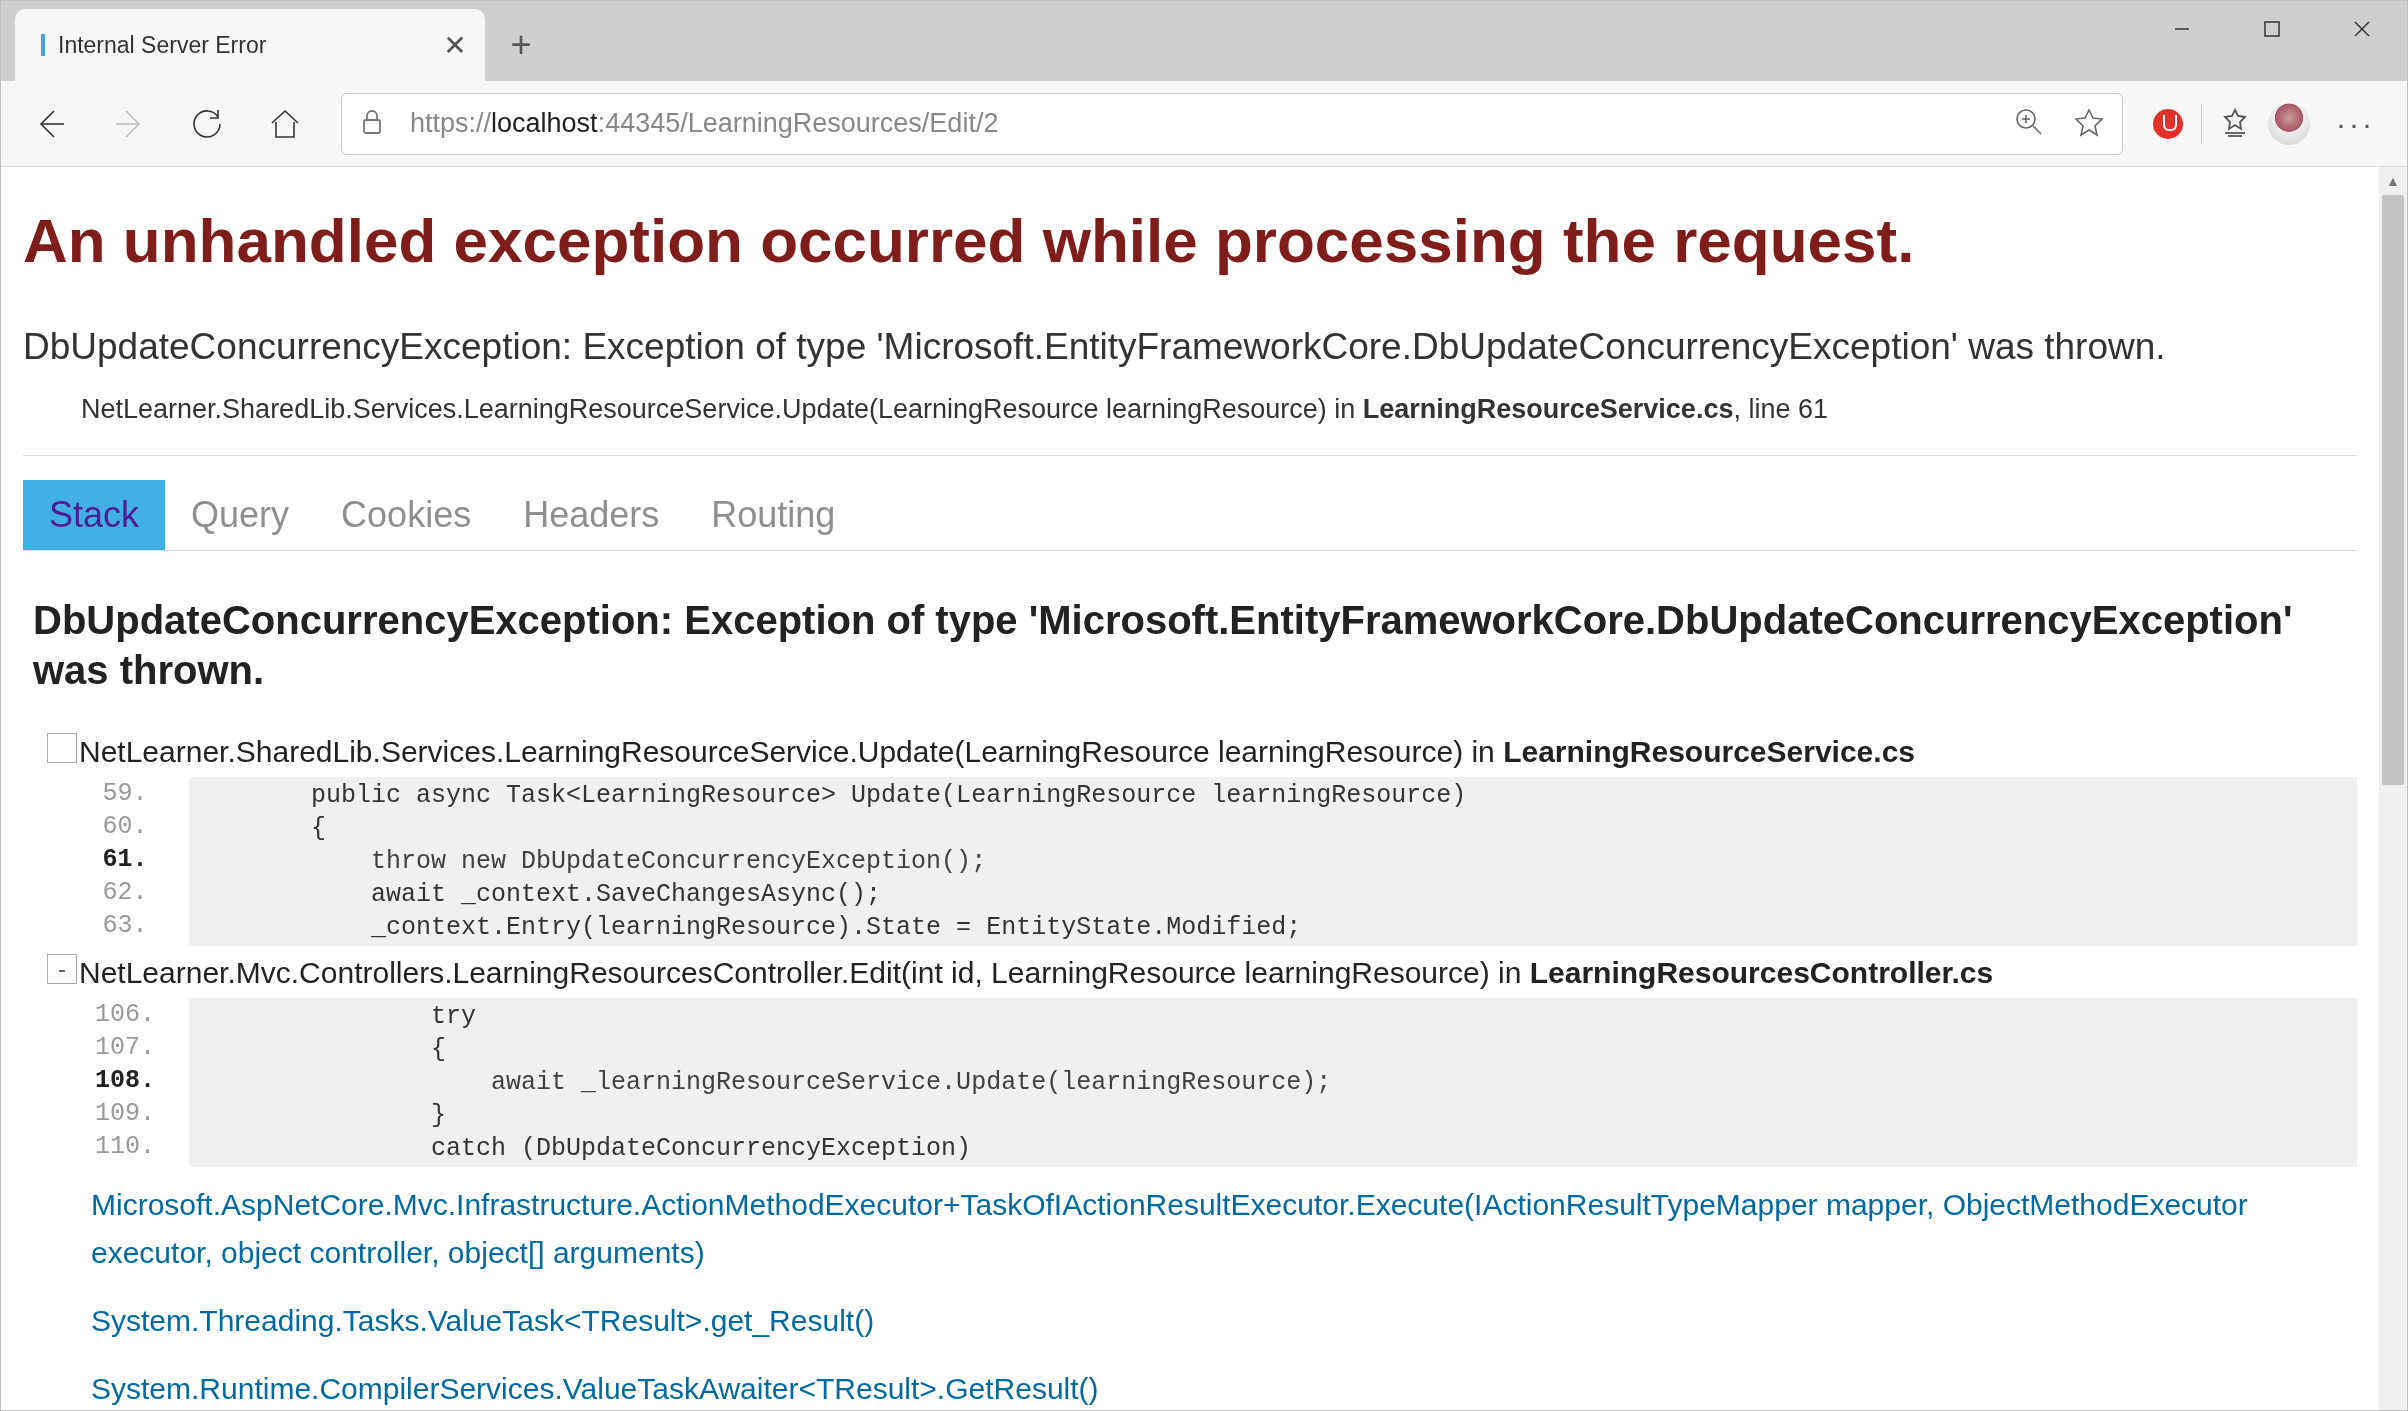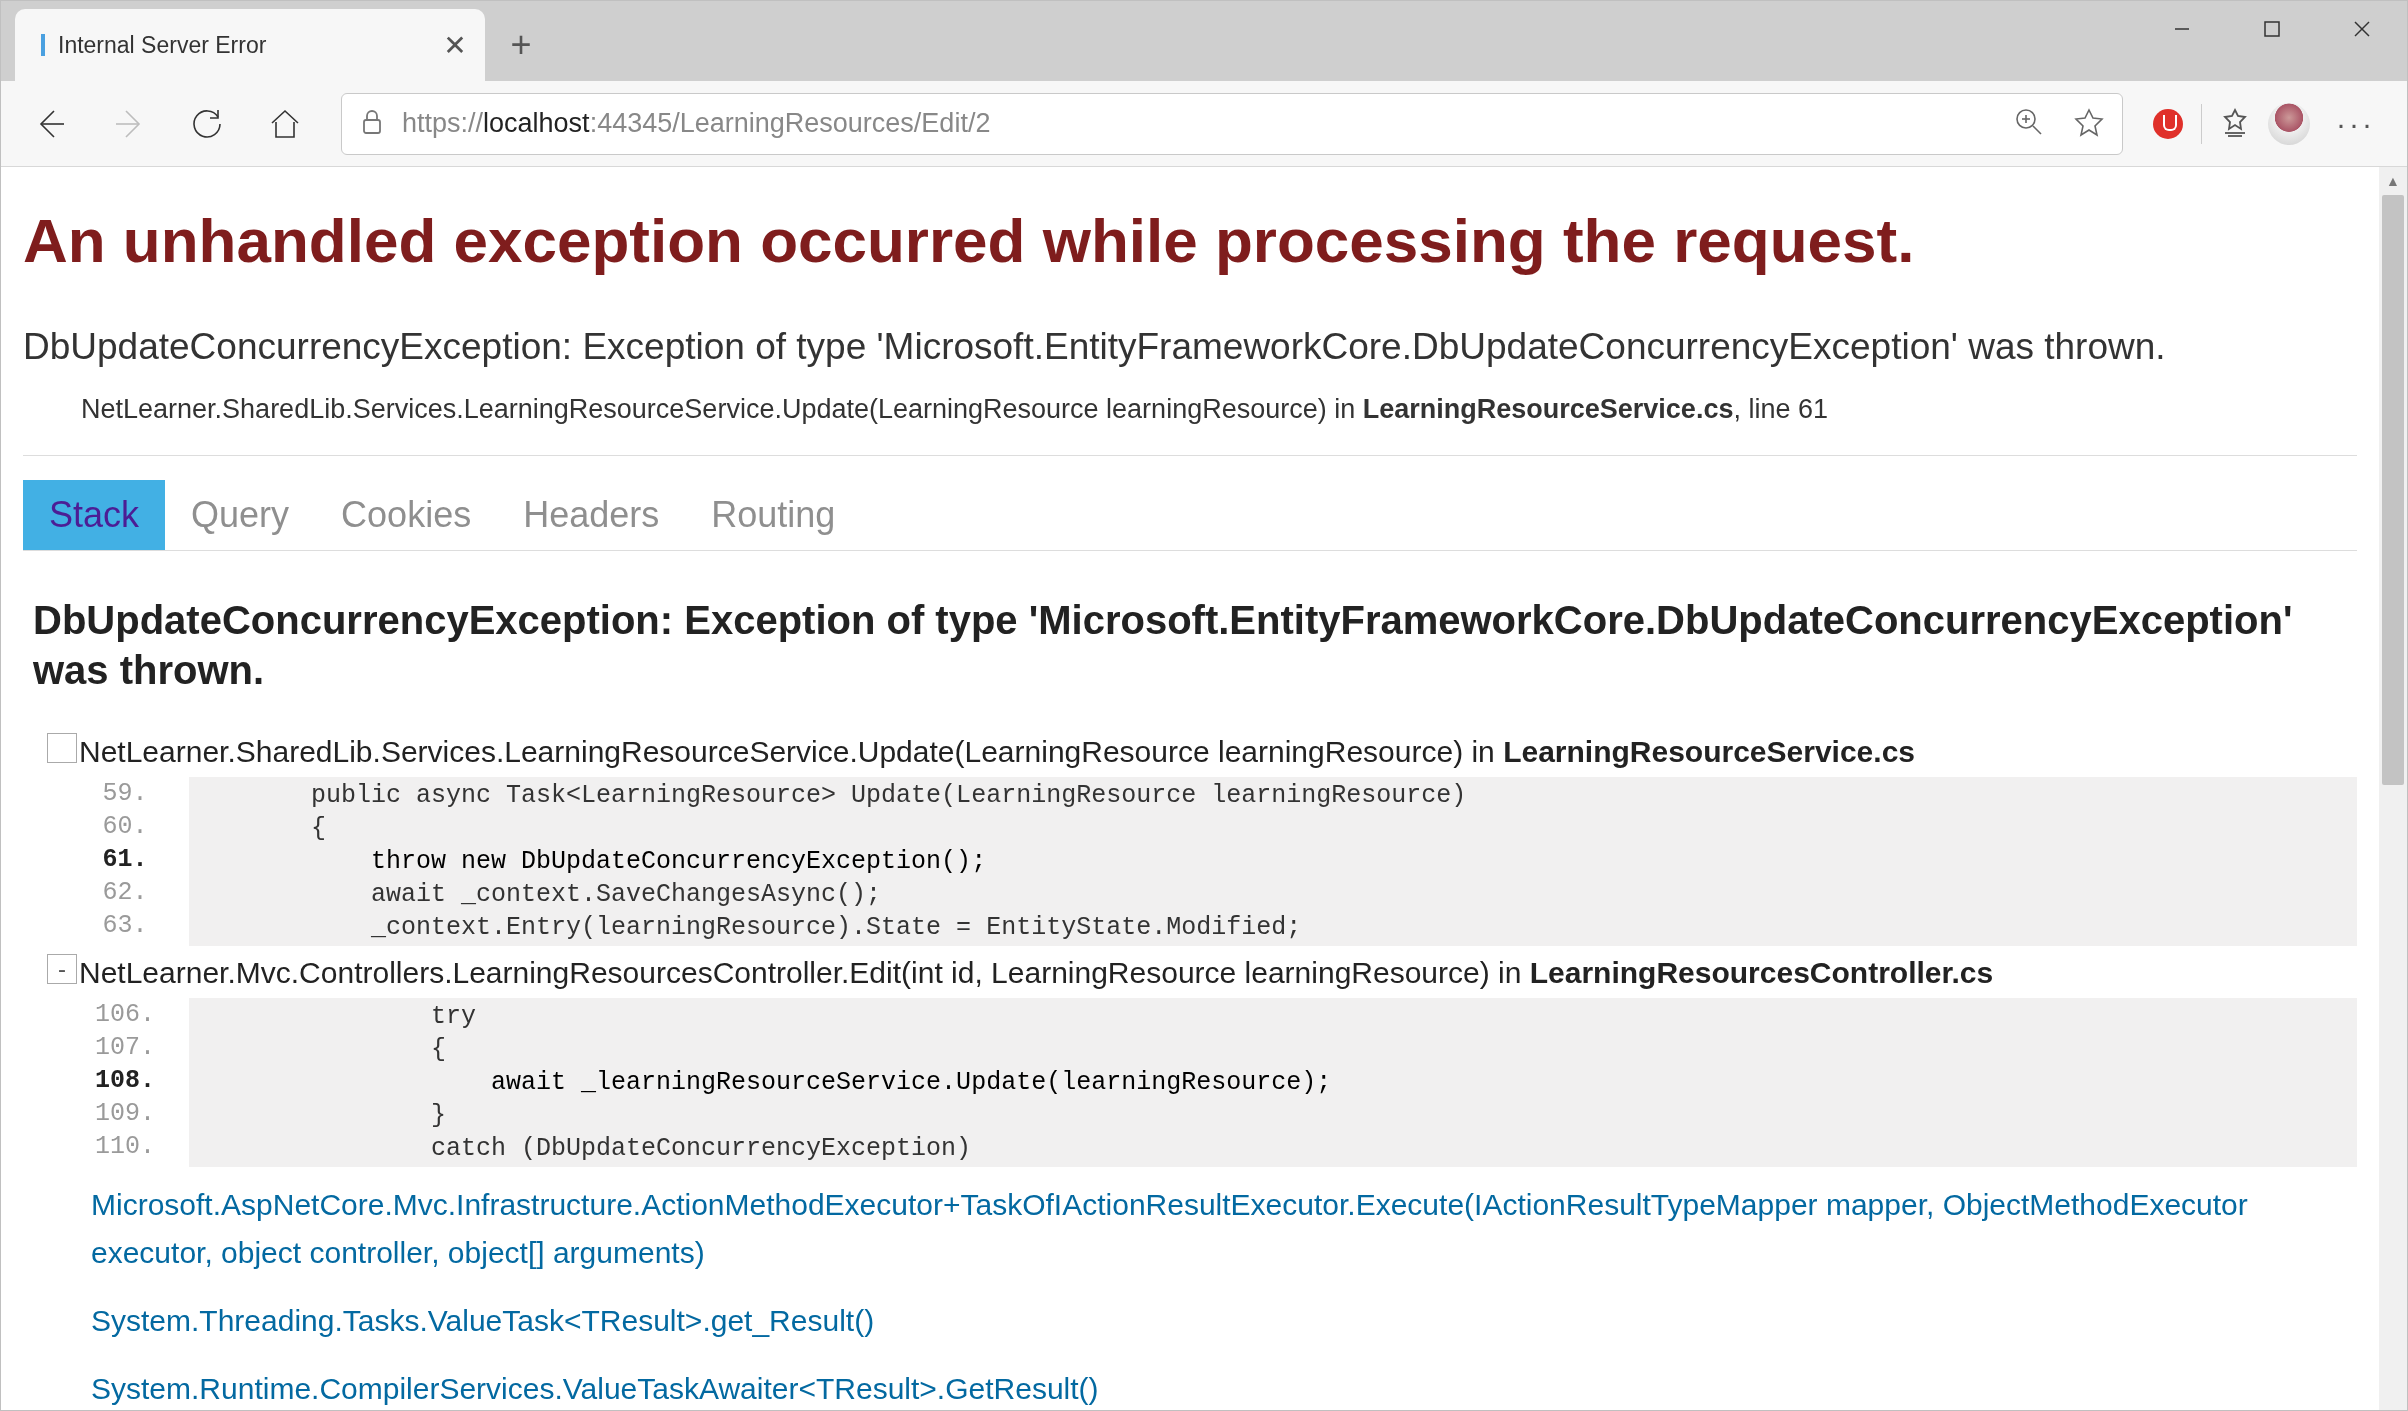--- a/index.html
+++ b/index.html
@@ -115,21 +115,21 @@
 .addr {
   flex: 1;
   height: 62px;
   background: #fff;
   border: 1px solid #c9c9c9;
   border-radius: 6px;
   margin: 0 14px;
   display: flex;
   align-items: center;
   padding: 0 18px;
-  gap: 18px;
+  gap: 26px;
   text-align: center;
 }
 .lock { color: #777; }
 .lock svg { width: 24px; height: 26px; }
 .url {
   font-size: 27px;
   color: #888;
   white-space: nowrap;
 }
 .url .dark { color: #222; }
@@ -297,21 +297,21 @@
   min-width: 110px;
 }
 .gutter .cur { color: #222; font-weight: 700; }
 .codelines {
   flex: 1;
   background: #f1f0f0;
   padding: 2px 2px;
   white-space: pre;
   color: #333;
 }
-.codelines .err { color: #000000; }
+.codelines .err { color: #404040; }
 .stack-plain {
   margin-left: 68px;
   font-size: 30px;
   color: #0369a1;
   padding: 10px 0;
   line-height: 1.6;
 }
 </style>
 </head>
 <body>

